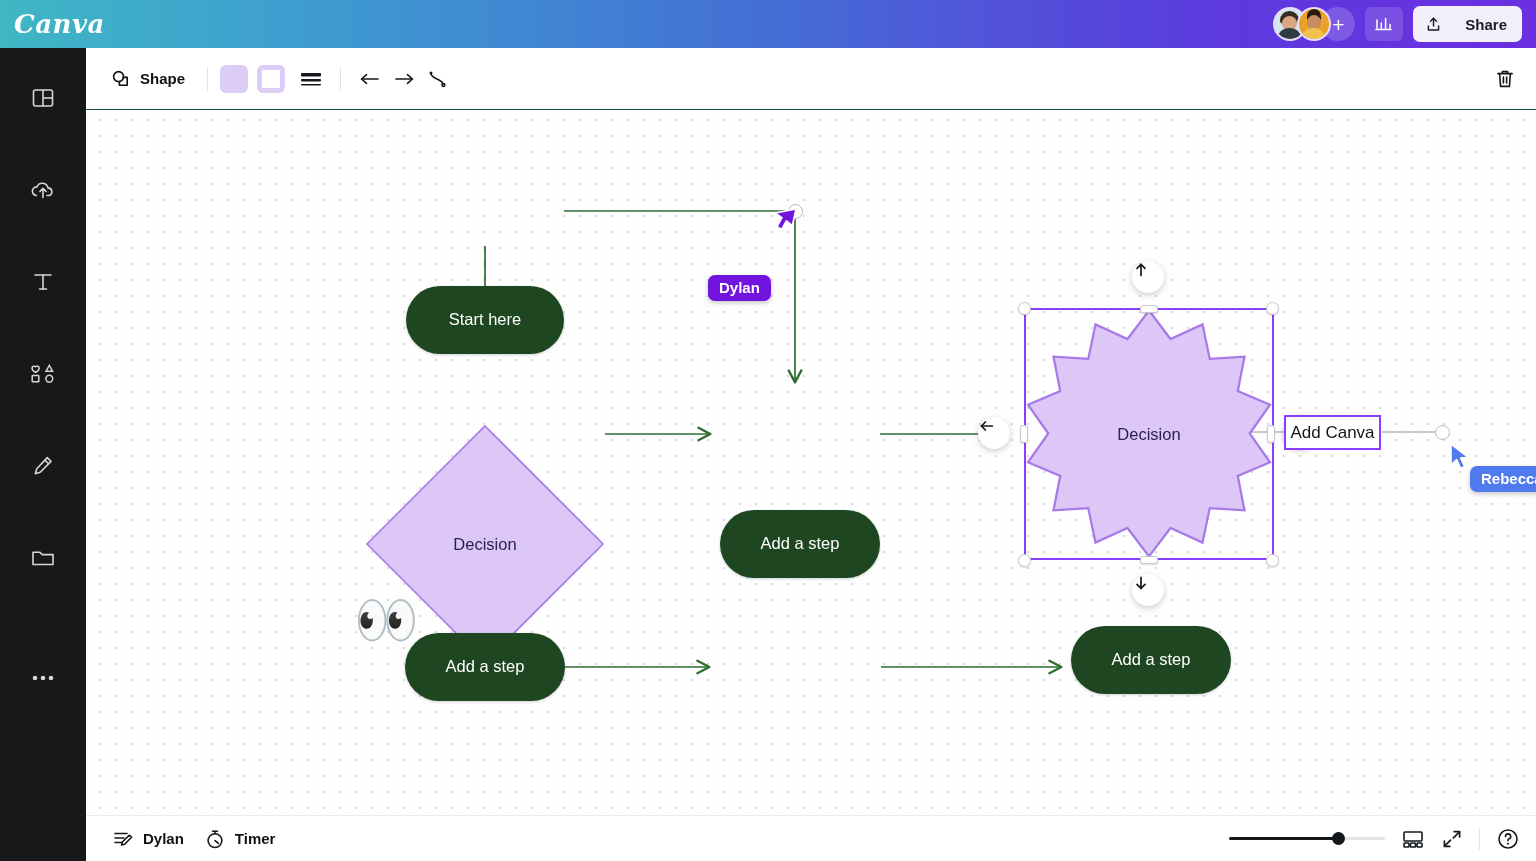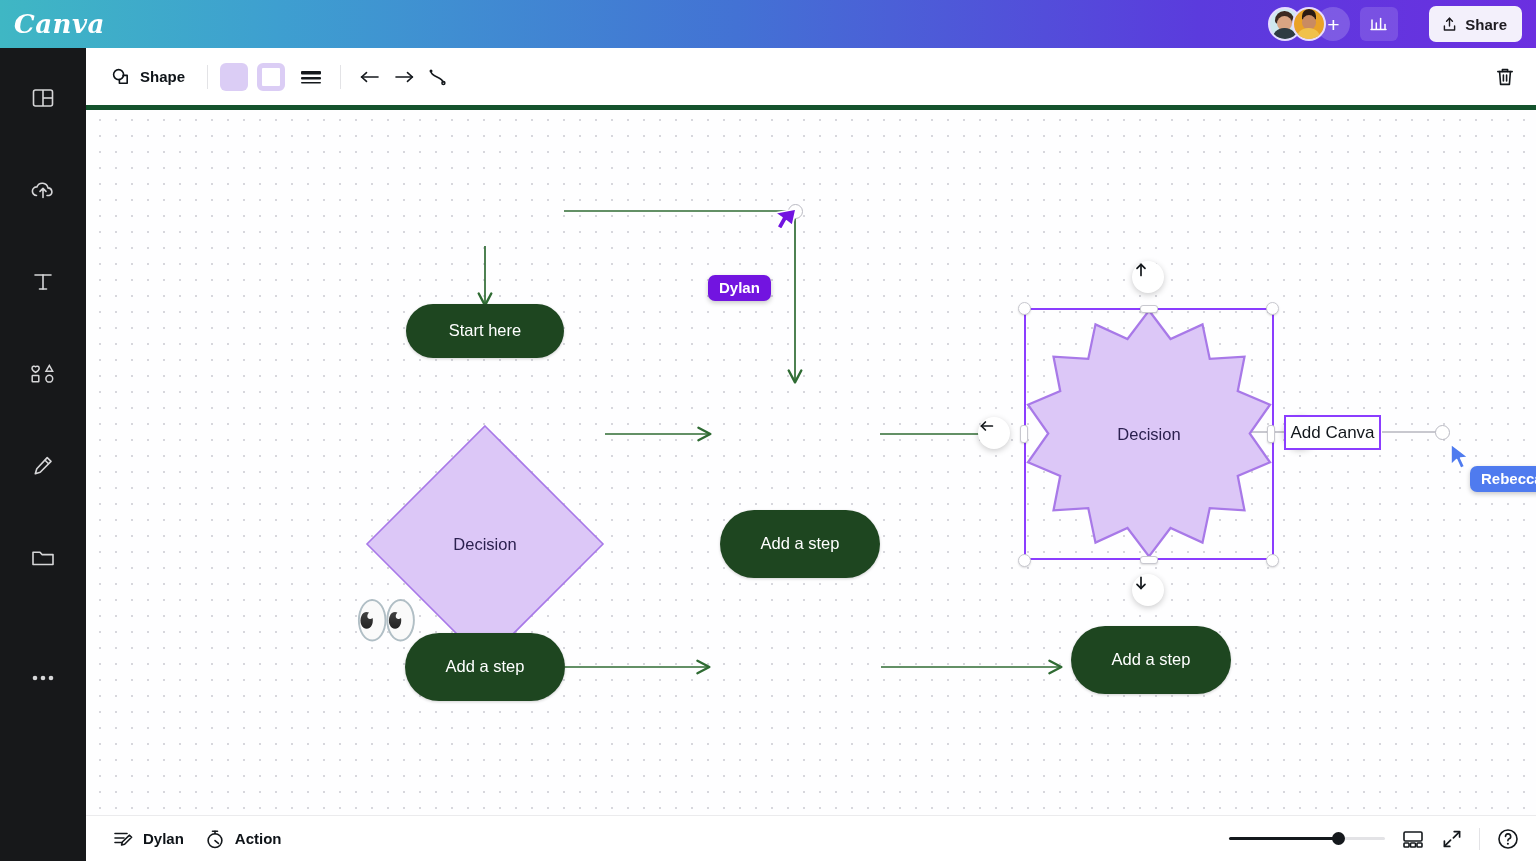--- a/index.html
+++ b/index.html
@@ -48,40 +48,40 @@
     color: #fff; font-size: 21px; font-weight: 300; line-height: 1;
   }
   .hdr-icon-btn {
     width: 38px; height: 34px; border-radius: 6px;
     background: rgba(255,255,255,0.14);
     display: flex; align-items: center; justify-content: center;
   }
   .share-btn {
     height: 36px; padding: 0 15px 0 12px; border-radius: 7px;
     background: #f3f0fb; color: #1d1b20;
-    display: flex; align-items: center; gap: 7px;
-    font-size: 15px; font-weight: 700; margin-left: 21px;
+    display: flex; align-items: center; gap: 23px;
+    font-size: 15px; font-weight: 700;
   }
 
   
   .rail {
     position: absolute; top: 48px; left: 0; width: 86px; height: 813px;
     background: #17181a; z-index: 30;
   }
   .rail-item {
     width: 86px; height: 64px;
     display: flex; align-items: center; justify-content: center;
     color: #d6d6d8;
   }
   .rail-spacer { height: 28px; }
 
   
   .toolbar {
     position: absolute; top: 48px; left: 86px; width: 1450px; height: 62px;
-    background: #fff; border-bottom: 5px solid #14532d;
+    background: #fff; border-bottom: 1px solid #14532d;
     display: flex; align-items: center; padding: 0 14px; z-index: 25;
   }
   .tb-shape {
     display: flex; align-items: center; gap: 8px;
     padding: 5px 10px; border-radius: 6px; color: #0e1318;
     font-size: 15px; font-weight: 700;
   }
   .tb-sep { width: 1px; height: 24px; background: #e3e3e6; margin: 0 12px; }
   .tb-swatch {
     width: 28px; height: 28px; border-radius: 6px; background: #dbcdf5;
@@ -413,21 +413,21 @@
           <line x1="479" y1="557" x2="623" y2="557" marker-end="url(#ah)"></line>
           <line x1="795" y1="557" x2="975" y2="557" marker-end="url(#ah)"></line>
         </g>
 
         <g stroke="#c8c8cf" stroke-width="2" fill="none">
           <line x1="1142" y1="322" x2="1198" y2="322"></line>
           <line x1="1296" y1="322" x2="1350" y2="322"></line>
         </g>
       </svg>
 
-      <div class="node node-green node-pill" style="left:320px; top:194px; width:158px; height:54px;">
+      <div class="node node-green node-pill" style="left:320px; top:176px; width:158px; height:68px;">
         <span class="node-label">Start here</span>
       </div>
 
       <div class="diamond-wrap" style="left:279px; top:314px; width:240px; height:240px;">
         <svg width="240" height="240" viewBox="0 0 240 240">
           <polygon points="120,2 238,120 120,238 2,120" fill="#dcc7f7" stroke="#a879e8" stroke-width="1.6"></polygon>
         </svg>
         <div class="diamond-text">Decision</div>
       </div>
 
@@ -537,21 +537,21 @@
 
     <div class="bb-item">
       <svg width="22" height="22" viewBox="0 0 22 22">
         <g stroke="#14181c" stroke-width="1.6" fill="none" stroke-linecap="round" stroke-linejoin="round">
           <circle cx="11" cy="12.6" r="6.9"></circle>
           <line x1="11" y1="12.6" x2="14.4" y2="15.4"></line>
           <line x1="8.5" y1="3.2" x2="13.5" y2="3.2"></line>
           <line x1="11" y1="3.2" x2="11" y2="5.7"></line>
         </g>
       </svg>
-      <span>Action</span>
+      <span>Timer</span>
     </div>
 
     <div class="bb-right">
       <div class="zoom-slider">
         <div class="zs-track"></div>
         <div class="zs-fill" id="zs-fill" style="width: 109.2px;"></div>
         <div class="zs-knob" id="zs-knob" style="left: 102.7px;"></div>
       </div>
 
       <div class="bb-ico">

